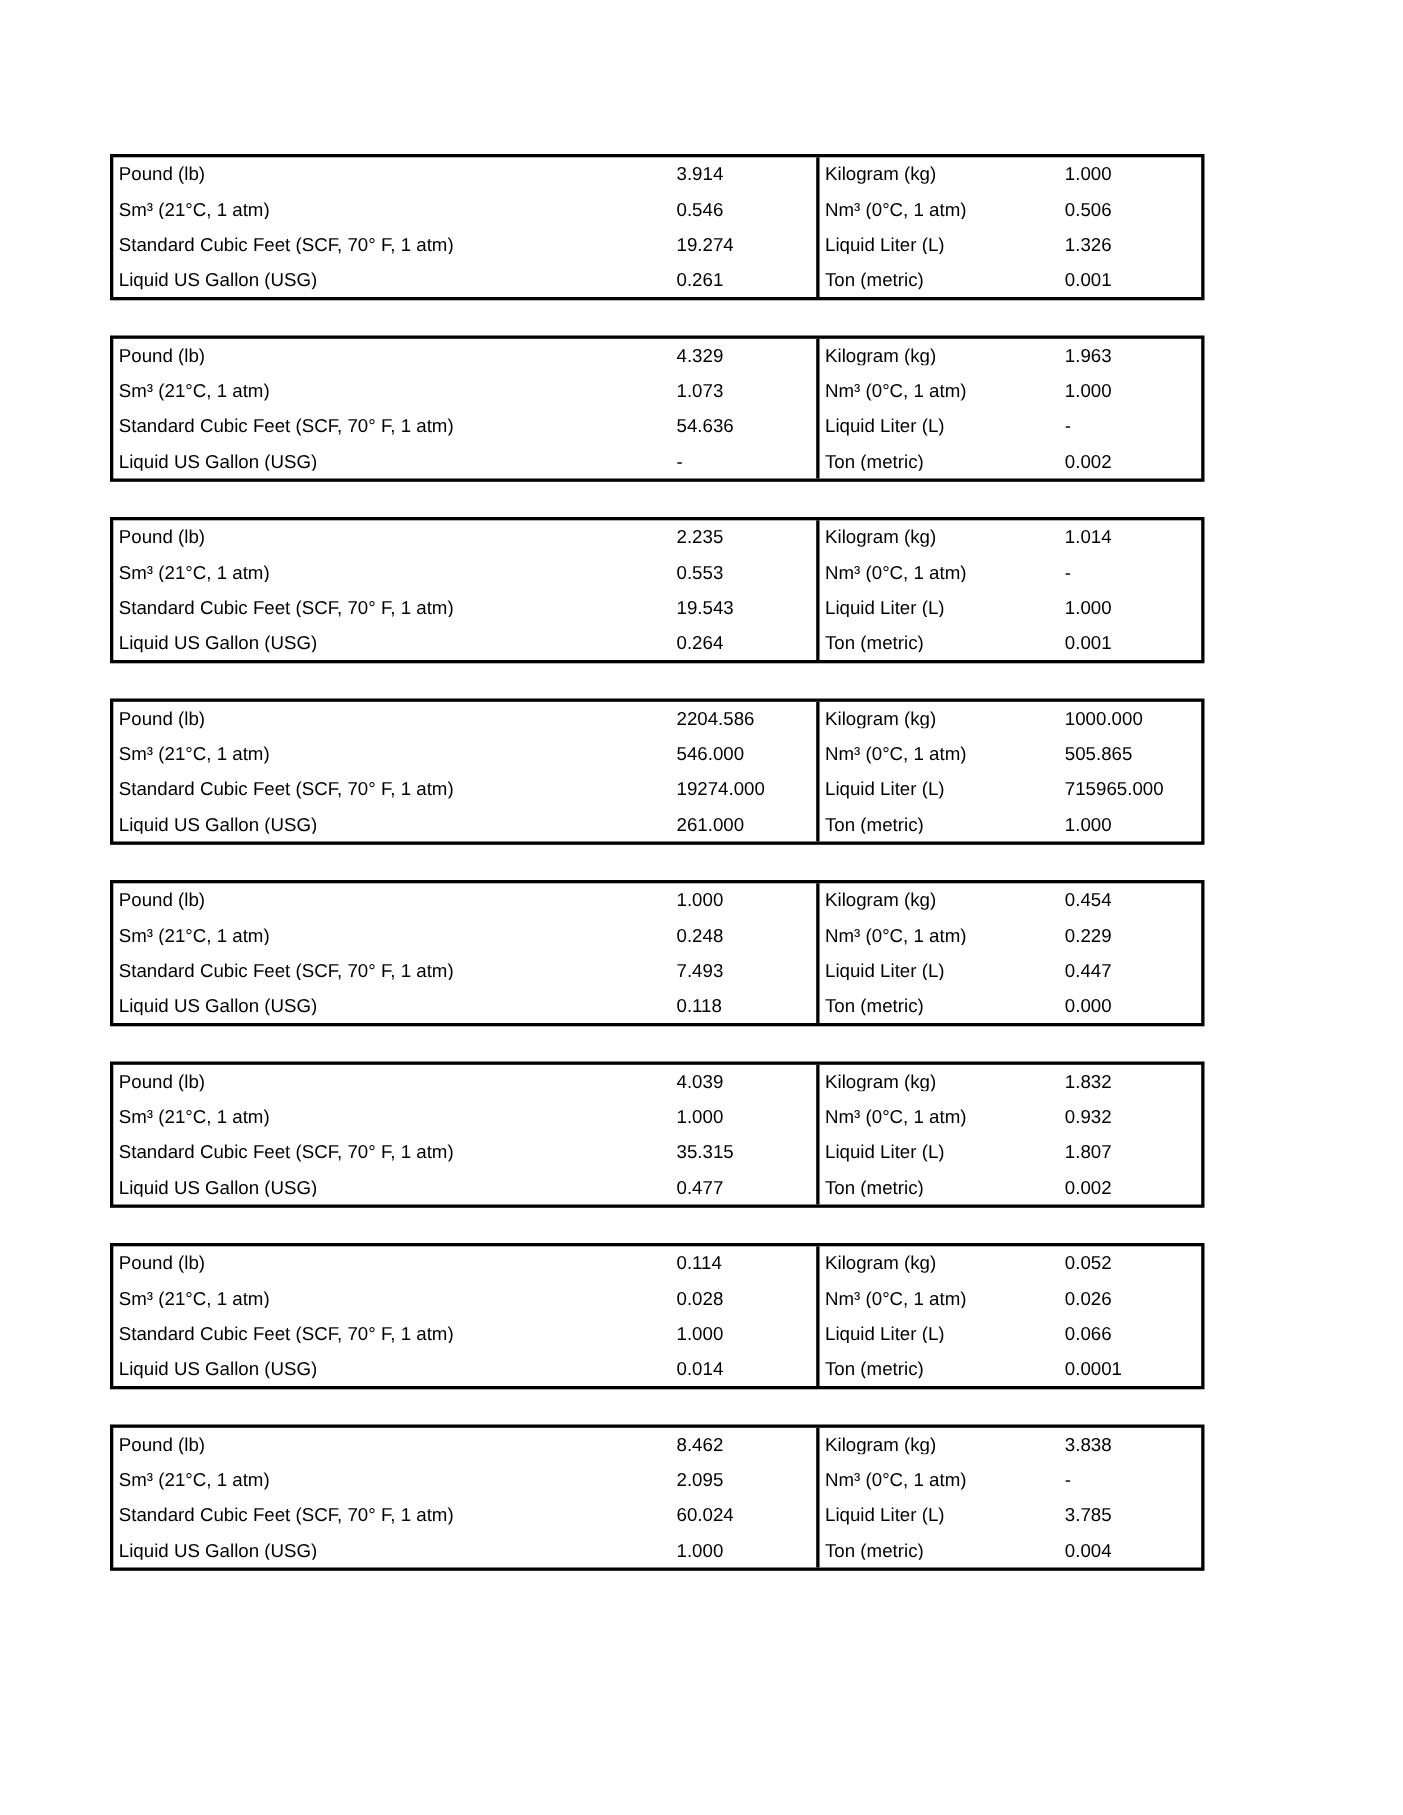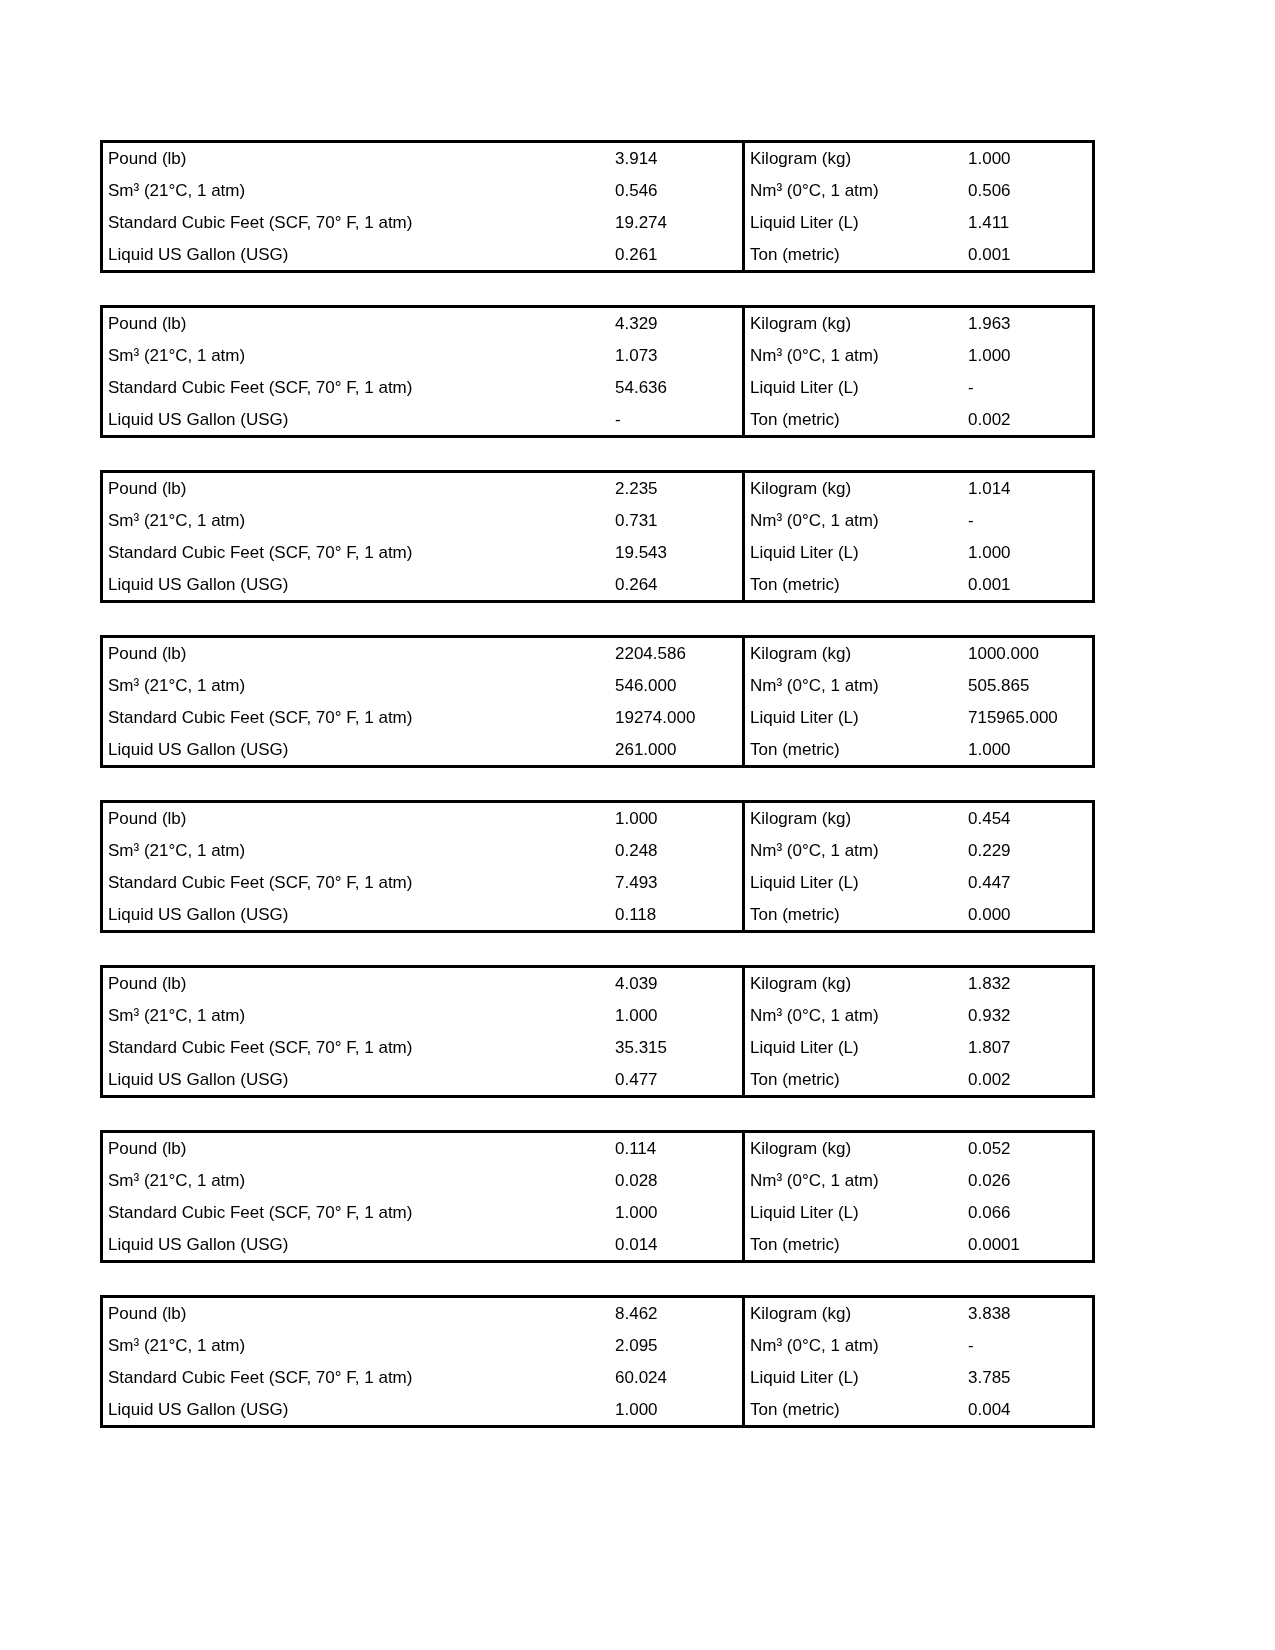--- a/index.html
+++ b/index.html
@@ -90,21 +90,21 @@
     <span class="val">1.000</span>
   </div>
 
   <div class="row">
     <span class="lbl">Nm³ (0°C, 1 atm)</span>
     <span class="val">0.506</span>
   </div>
 
   <div class="row">
     <span class="lbl">Liquid Liter (L)</span>
-    <span class="val">1.411</span>
+    <span class="val">1.326</span>
   </div>
 
   <div class="row">
     <span class="lbl">Ton (metric)</span>
     <span class="val">0.001</span>
   </div>
 </div>
   </div>
 
   <div class="conv-table" style="top: 305px;">
@@ -154,21 +154,21 @@
 
   <div class="conv-table" style="top: 470px;">
     <div class="section section-left">
   <div class="row">
     <span class="lbl">Pound (lb)</span>
     <span class="val">2.235</span>
   </div>
 
   <div class="row">
     <span class="lbl">Sm³ (21°C, 1 atm)</span>
-    <span class="val">0.731</span>
+    <span class="val">0.553</span>
   </div>
 
   <div class="row">
     <span class="lbl">Standard Cubic Feet (SCF, 70° F, 1 atm)</span>
     <span class="val">19.543</span>
   </div>
 
   <div class="row">
     <span class="lbl">Liquid US Gallon (USG)</span>
     <span class="val">0.264</span>

